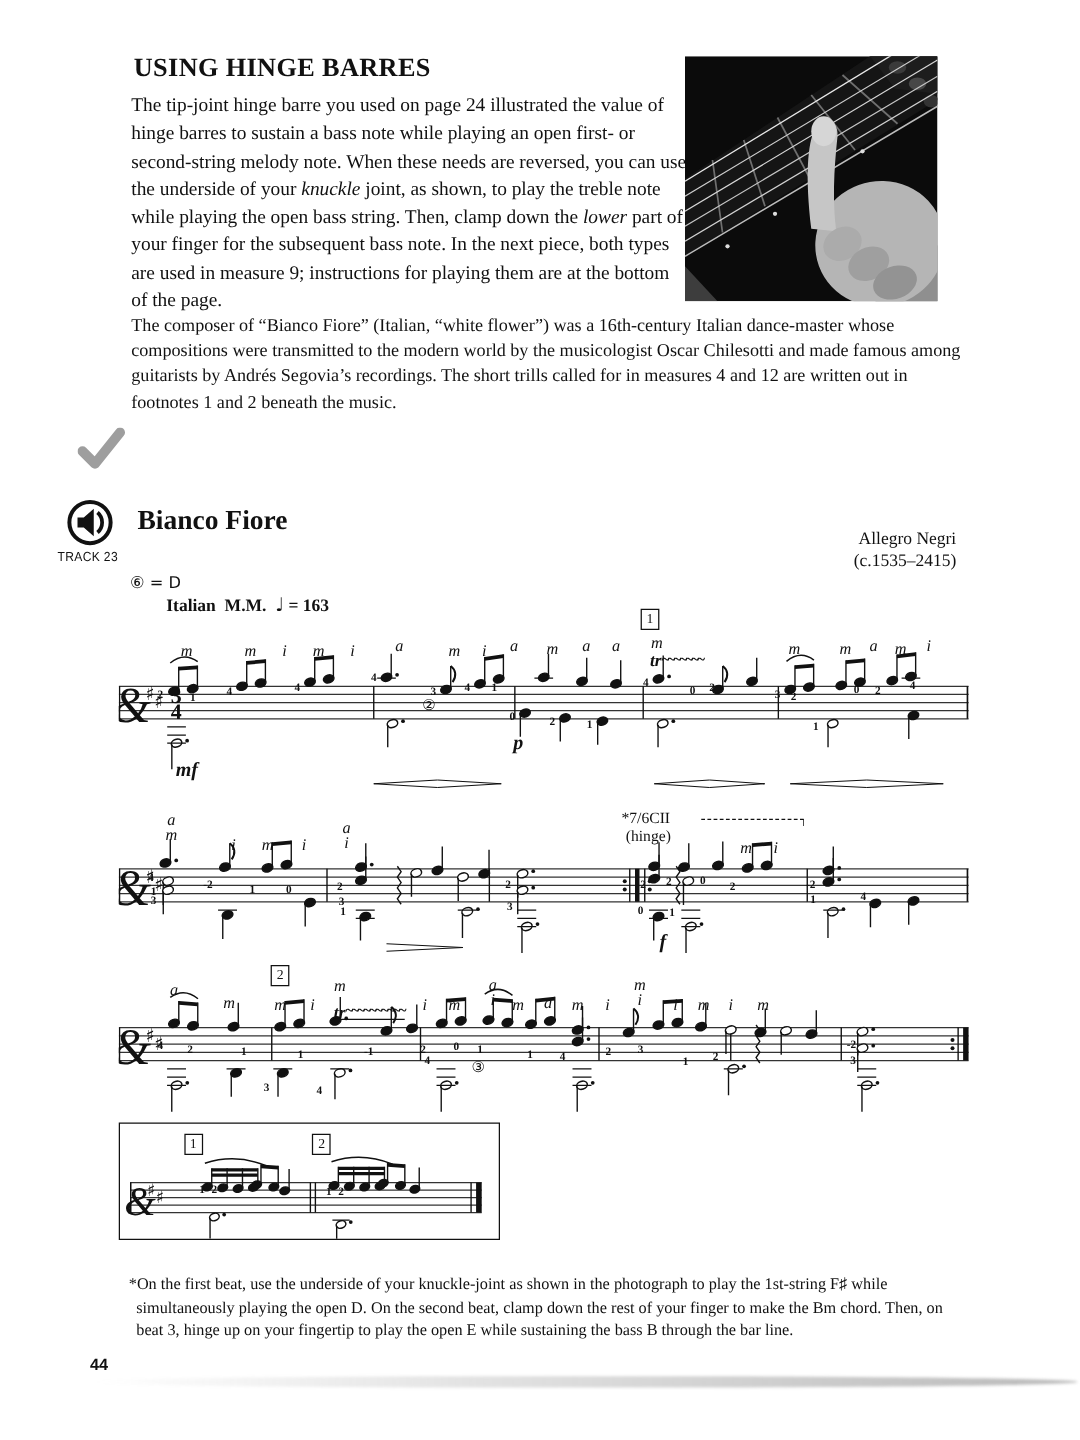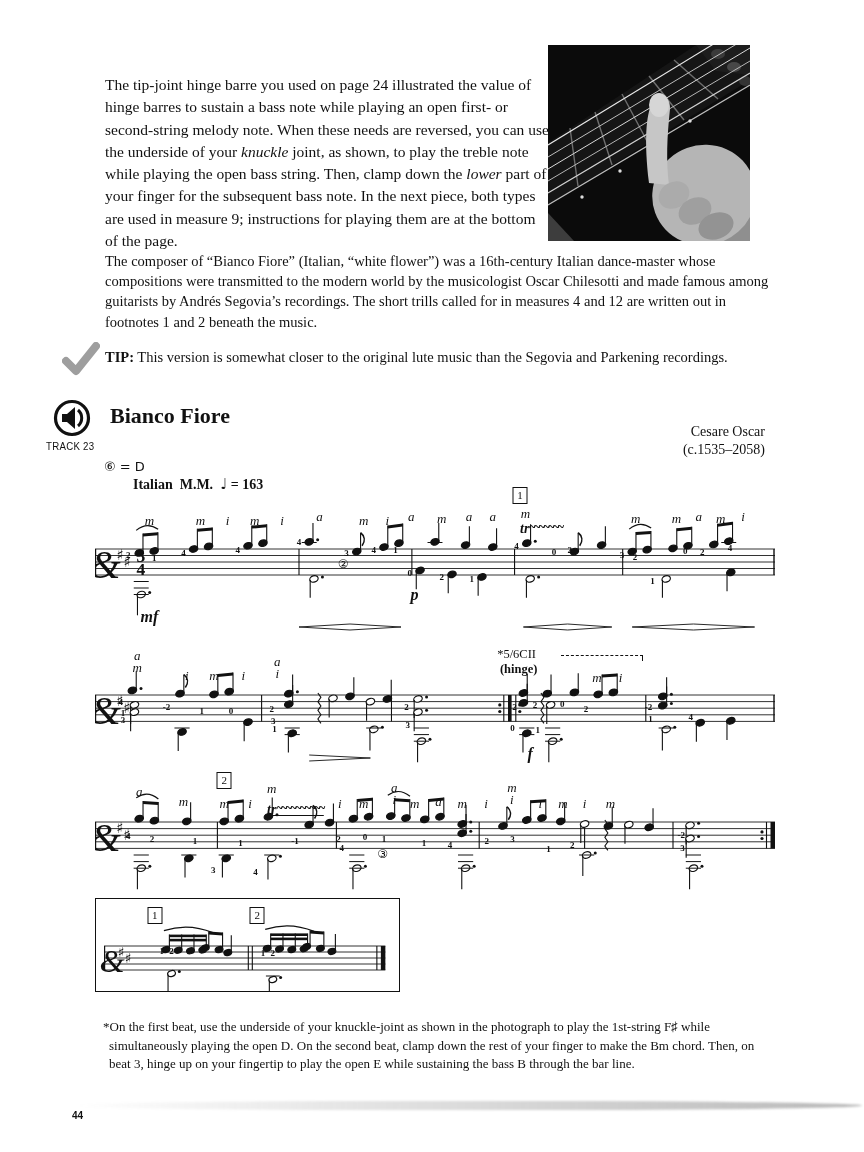--- a/index.html
+++ b/index.html
@@ -13,21 +13,21 @@
   .tiplabel{font-weight:bold;}
   .piece-title{font-size:22px;font-weight:bold;}
   .track{font-family:"Liberation Sans",sans-serif;font-size:10.5px;letter-spacing:.3px;
          transform:scaleX(.92);transform-origin:left top;}
   .composer{font-size:14px;line-height:17.5px;text-align:right;}
   .tuning{font-size:13px;}
   .mgs{font-family:"DejaVu Sans",sans-serif;}
   .tempo{font-size:14px;font-weight:bold;}
   .tempo .mgs{font-weight:normal;font-size:15px;}
   .foot{font-size:13px;line-height:18.6px;width:666px;text-indent:-6px;padding-left:6px;}
-  .pagenum{font-family:"Liberation Sans",sans-serif;font-weight:bold;font-size:10px;margin-top:26px;}
+  .pagenum{font-family:"Liberation Sans",sans-serif;font-weight:bold;font-size:13px;}
   .shadow{position:absolute;left:74px;top:1101px;width:788px;height:9px;border-radius:50%/60%;
           background:linear-gradient(to right,rgba(120,120,120,0) 0%,rgba(120,120,120,.22) 40%,rgba(100,100,100,.45) 100%);
           filter:blur(1.2px);}
   .sys{position:absolute;}
   .sys svg{position:absolute;left:0;top:0;display:block;}
   .obox{border:1.5px solid #111;}
   .ann{position:absolute;font-style:italic;font-size:13px;line-height:12px;transform:translateX(-50%);white-space:pre;}
   .ann.st{line-height:12px;text-align:center;}
   .ann.dyn{font-weight:bold;font-size:16px;}
   .ann.lbl{font-style:normal;font-size:12.5px;white-space:nowrap;}
@@ -36,20 +36,21 @@
         text-align:center;font-style:normal;background:#fff;transform:translateX(-50%);}
   .trx{position:absolute;font-weight:bold;font-style:italic;font-size:14px;line-height:13px;white-space:nowrap;}
   .trx .wave{font-weight:bold;font-style:normal;font-size:12px;letter-spacing:-1.5px;vertical-align:2px;}
   .dash{position:absolute;height:5px;border-top:1.5px dashed #111;border-right:1.5px solid #111;}
 </style>
 </head>
 <body>
 
 <div class="page">
 
+  <div class="abs headline" style="left:107px;top:42px;">USING HINGE BARRES</div>
 
   <div class="abs body1" style="left:105px;top:74px;"><span>The tip-joint hinge barre you used on page 24 illustrated the value of hinge barres to sustain a bass note while playing an open first- or second-string melody note. When these needs are reversed, you can use the underside of your </span><span style="font-style: italic;">knuckle</span><span> joint, as shown, to play the treble note while playing the open bass string. Then, clamp down the </span><span style="font-style: italic;">lower</span><span> part of your finger for the subsequent bass note. In the next piece, both types are used in measure 9; instructions for playing them are at the bottom of the page.</span></div>
 
   <div class="abs" style="left:548px;top:45px;">
     <svg width="202" height="196" viewBox="0 0 202 196">
       <rect x="0" y="0" width="202" height="196" fill="#0b0b0b"></rect>
       <polygon points="0,98 148,0 202,0 202,35 0,160" fill="#151515"></polygon>
       <polygon points="148,0 202,0 202,30 168,26" fill="#1d1d1d"></polygon>
       <ellipse cx="170" cy="9" rx="7" ry="5" fill="#3a3a3a"></ellipse>
       <ellipse cx="186" cy="22" rx="7" ry="5" fill="#474747"></ellipse>
@@ -80,36 +81,33 @@
     </svg>
   </div>
 
   <div class="abs body2" style="left:105px;top:251px;">The composer of “Bianco Fiore” (Italian, “white flower”) was a 16th-century Italian dance-master whose compositions were transmitted to the modern world by the musicologist Oscar Chilesotti and made famous among guitarists by Andrés Segovia’s recordings. The short trills called for in measures 4 and 12 are written out in footnotes 1 and 2 beneath the music.</div>
 
   <div class="abs" style="left:62px;top:342px;">
     <svg width="38" height="34" viewBox="0 0 38 34">
       <path d="M4 19 L14 29 L34 4" fill="none" stroke="#9e9e9e" stroke-width="8" stroke-linecap="round" stroke-linejoin="round"></path>
     </svg>
   </div>
-  <div class="abs tiprow" style="left:105px;top:347px;">
-    <span class="tiplabel">TIP:</span><span> This version is somewhat closer to the original lute music than the Segovia and Parkening recordings.</span>
-  </div>
 
   <div class="abs" style="left:52px;top:398px;">
     <svg width="40" height="40" viewBox="0 0 40 40">
       <circle cx="20" cy="20" r="16.5" fill="#fff" stroke="#111" stroke-width="3.2"></circle>
       <polygon points="10,16 15,16 23,9 23,31 15,24 10,24" fill="#111"></polygon>
       <path d="M26 12 A10.5 10.5 0 0 1 26 28" fill="none" stroke="#111" stroke-width="3"></path>
     </svg>
   </div>
   <div class="abs track" style="left:46px;top:440px;">TRACK 23</div>
   <div class="abs piece-title" style="left:110px;top:403px;">Bianco Fiore</div>
   <div class="abs composer" style="right:99px;top:423px;">
-    <div>Cesare Oscar</div>
-    <div>(c.1535–2058)</div>
+    <div>Allegro Negri</div>
+    <div>(c.1535–2415)</div>
   </div>
 
   <div class="abs tuning mgs" style="left:104px;top:459px;">⑥ = D</div>
   <div class="abs tempo" style="left:133px;top:475px;">
     <span>Italian</span>&nbsp;
     <span>M.M.</span>&nbsp;
     <span class="mgs">♩</span>
     <span>= 163</span>
   </div>
 
@@ -390,22 +388,22 @@
           <line x1="214.2" y1="107" x2="275.4" y2="110" stroke="#111" stroke-width="0.9"></line>
           <line x1="214.2" y1="113" x2="275.4" y2="110" stroke="#111" stroke-width="0.9"></line>
         </svg>
         <span class="ann st" style="left: 6.2%; top: 2px;">a
 m</span>
         <span class="ann" style="left: 13.5%; top: 22px;">i</span>
         <span class="ann" style="left: 17.5%; top: 22px;">m</span>
         <span class="ann" style="left: 21.8%; top: 22px;">i</span>
         <span class="ann st" style="left: 26.8%; top: 8px;">a
 i</span>
-        <span class="ann lbl" style="left: 62%; top: 0px;">*5/6CII</span>
-        <span class="ann lbl" style="left: 62.3%; top: 15px; font-weight: bold;">(hinge)</span>
+        <span class="ann lbl" style="left: 62%; top: 0px;">*7/6CII</span>
+        <span class="ann lbl" style="left: 62.3%; top: 15px;">(hinge)</span>
         <span class="ann" style="left: 73.8%; top: 24px;">m</span>
         <span class="ann" style="left: 77.3%; top: 24px;">i</span>
         <span class="ann dyn" style="left: 64%; top: 100px;">f</span>
         <span class="fnum" style="left: 3.8%; top: 50px;">4</span>
         <span class="fnum" style="left: 4.1%; top: 61px;">1</span>
         <span class="fnum" style="left: 4.1%; top: 68px;">3</span>
         <span class="fnum" style="left: 10.5%; top: 55px;">-2</span>
         <span class="fnum" style="left: 15.7%; top: 59px;">1</span>
         <span class="fnum" style="left: 20%; top: 59px;">0</span>
         <span class="fnum" style="left: 26%; top: 57px;">2</span>

